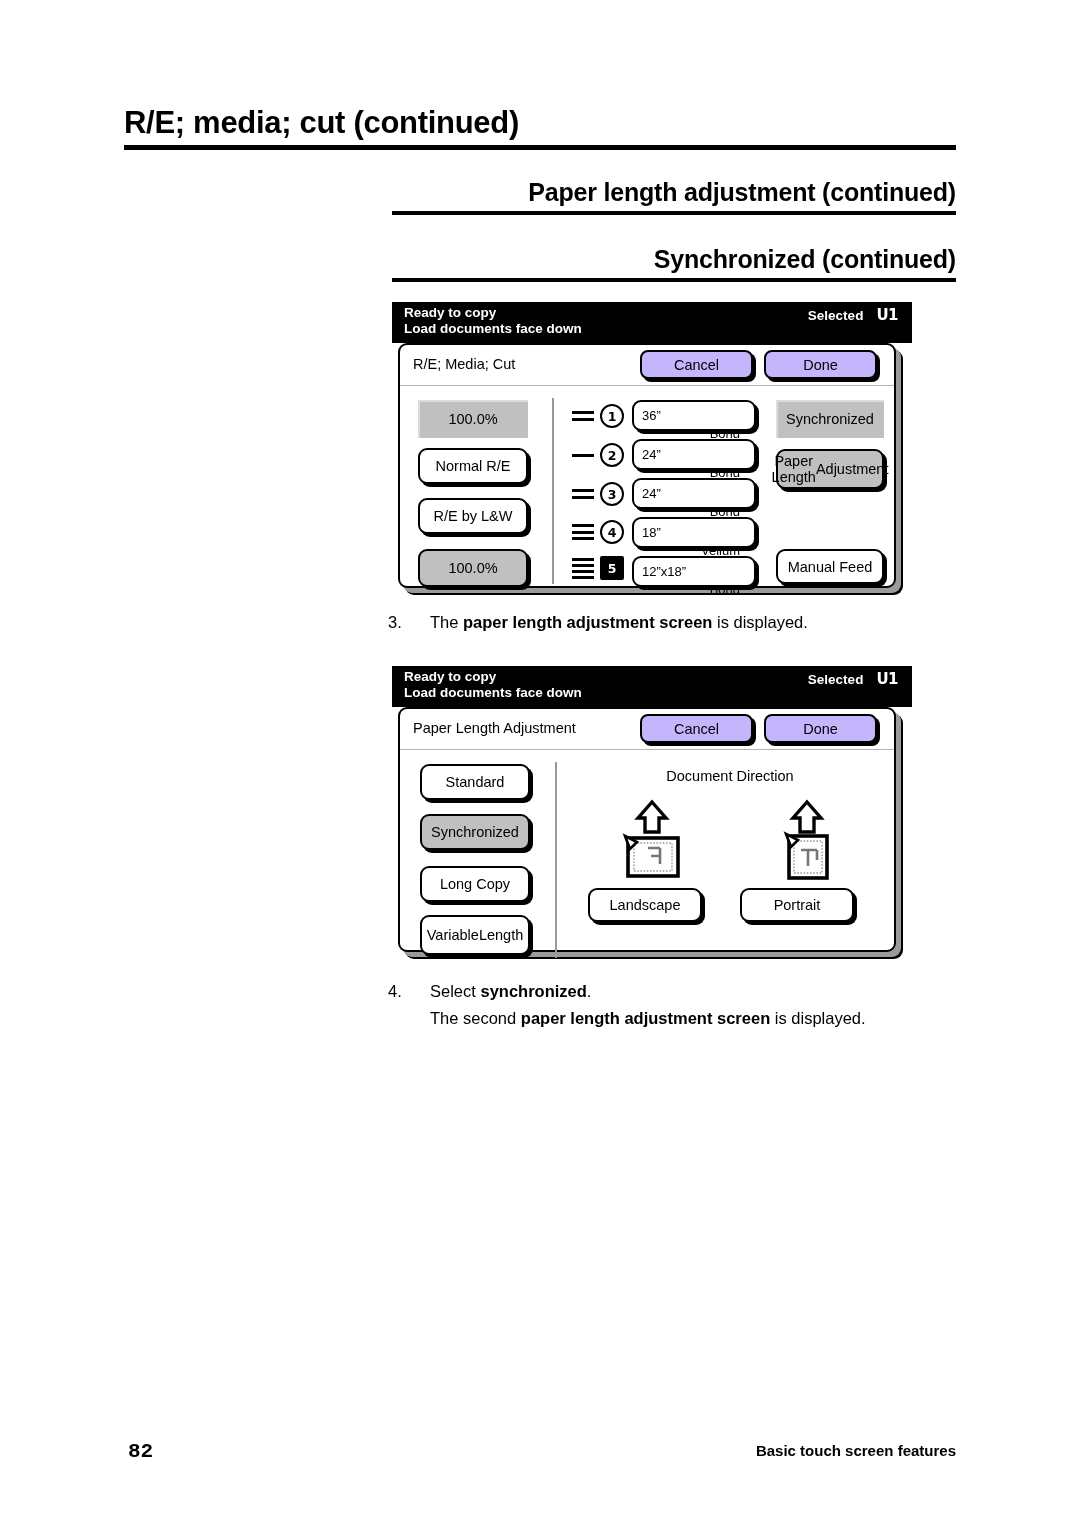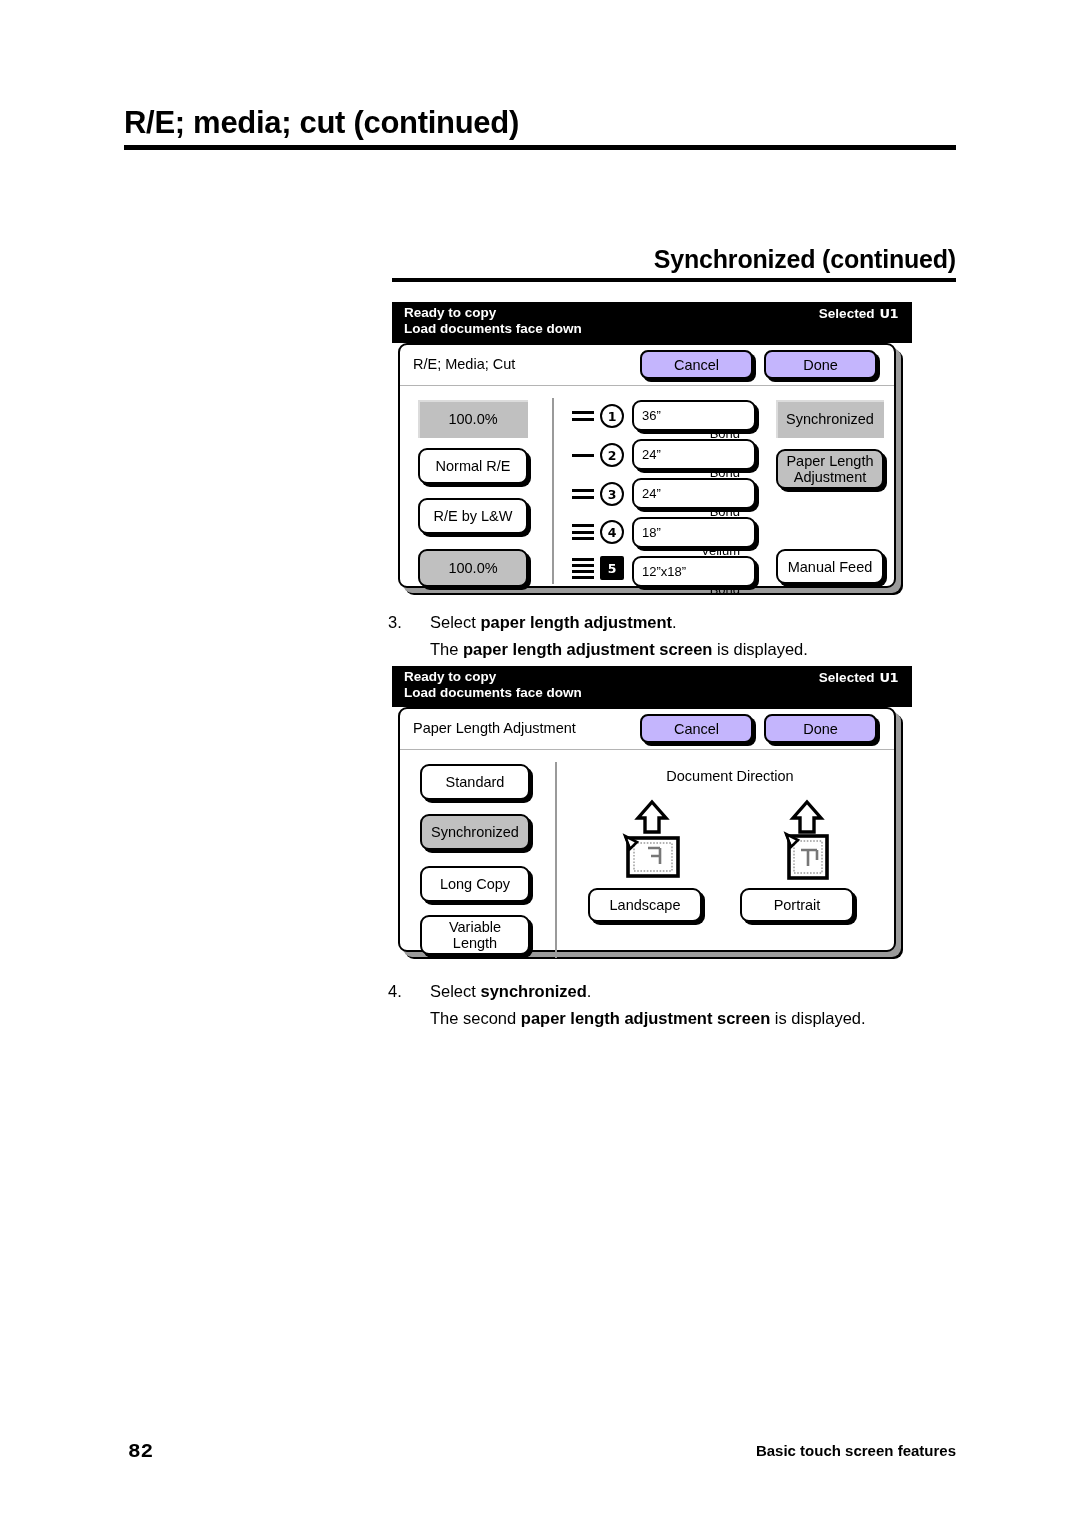--- a/index.html
+++ b/index.html
@@ -38,21 +38,21 @@
   .ts-status .st-l{
     position:absolute;left:12px;top:3px;
     font-size:13.5px;font-weight:bold;line-height:15.5px;
   }
   .ts-status .st-r{
     position:absolute;right:14px;top:4px;
     font-size:13.5px;font-weight:bold;
     white-space:nowrap;
   }
   .ts-status .st-r .u1{
-    font-size:13px;font-weight:bold;margin-left:5px;letter-spacing:-0.5px;
+    font-size:15px;font-weight:bold;margin-left:13px;letter-spacing:-0.5px;
     font-family:"DejaVu Sans", sans-serif;
   }
 
   
   .ts-panel{
     position:relative;
     margin:0 0 0 6px;
     width:498px;
     background:#fff;
     border:2px solid #000;
@@ -161,20 +161,24 @@
 </head>
 <body>
 
 <div class="page">
 
   <div class="h1-block">
     <div class="h1-text">R/E; media; cut (continued)</div>
     <div class="h1-rule"></div>
   </div>
 
+  <div class="h2-block">
+    <div class="h2-text">Paper length adjustment (continued)</div>
+    <div class="h2-rule"></div>
+  </div>
 
   <div class="h3-block">
     <div class="h3-text">Synchronized (continued)</div>
     <div class="h3-rule"></div>
   </div>
 
   <div class="tscreen" style="left:392px;top:302px;">
 
     <div class="ts-status">
       <div class="st-l">
@@ -260,34 +264,33 @@
           <span class="sz">18”</span>
           <span class="tp">Vellum</span>
         </div>
         <div class="mbtn" style="left:232px;top:170px;width:124px;height:31px;">
           <span class="one">12”x18”</span>
           <span class="tp">Bond</span>
         </div>
 
         <div class="disp" style="left:376px;top:14px;width:108px;height:38px;">Synchronized</div>
 
-        <div class="btn gray" style="left:376px;top:63px;width:108px;height:40px;flex-direction:column;">
+        <div class="btn gray" style="left:376px;top:63px;width:108px;height:40px;flex-direction:row;">
           <span>Paper Length</span>
           <span>Adjustment</span>
         </div>
 
         <div class="btn" style="left:376px;top:163px;width:108px;height:35px;">Manual Feed</div>
 
       </div>
     </div>
   </div>
 
   <div class="step" style="left:388px;top:609px;width:570px;">
     <span class="n">3.</span>
-    <span class="t"><span>Select </span><b>paper length adjustment</b><span>.</span></span>
     <span class="t"><span>The </span><b>paper length adjustment screen</b><span> is displayed.</span></span>
   </div>
 
   <div class="tscreen" style="left:392px;top:666px;">
 
     <div class="ts-status">
       <div class="st-l">
         <div>Ready to copy</div>
         <div>Load documents face down</div>
       </div>
@@ -305,21 +308,21 @@
       </div>
 
       <div class="ts-body">
 
         <div class="btn" style="left:20px;top:14px;width:110px;height:36px;">Standard</div>
 
         <div class="btn gray" style="left:20px;top:64px;width:110px;height:36px;">Synchronized</div>
 
         <div class="btn" style="left:20px;top:116px;width:110px;height:36px;">Long Copy</div>
 
-        <div class="btn" style="left:20px;top:165px;width:110px;height:40px;flex-direction:column;">
+        <div class="btn" style="left:20px;top:165px;width:110px;height:40px;">
           <span>Variable</span>
           <span>Length</span>
         </div>
 
         <div class="vdiv" style="left:155px;top:12px;height:196px;"></div>
 
         <div class="ddlabel" style="left:190px;top:18px;width:280px;text-align:center;">Document Direction</div>
 
         <div class="dirwrap" style="left:215px;top:48px;">
           <svg width="74" height="82" viewBox="0 0 74 82">

